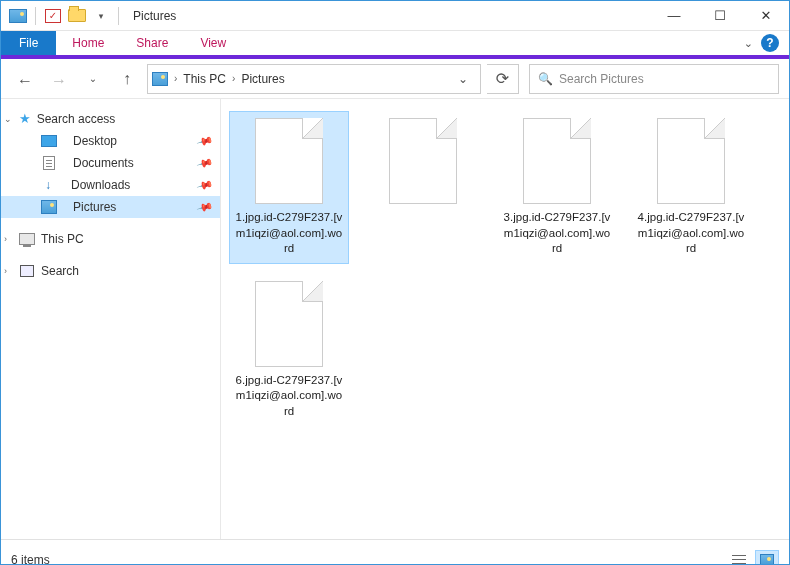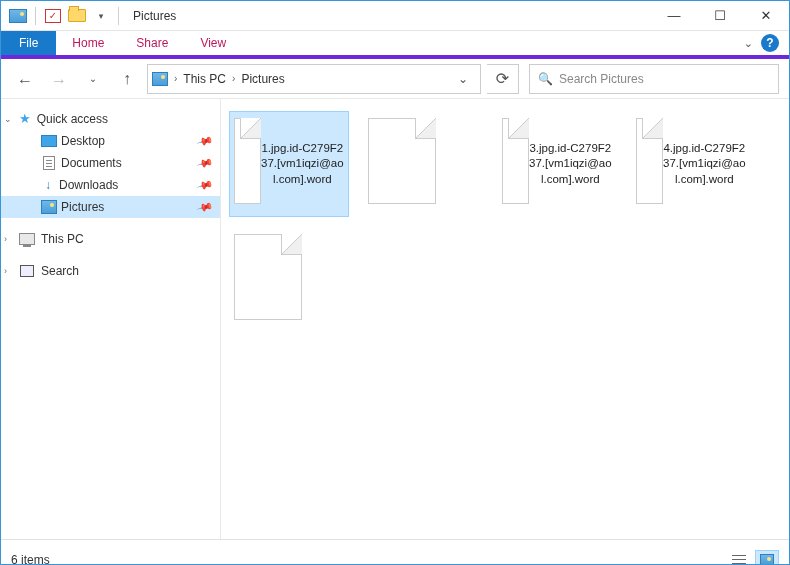--- a/index.html
+++ b/index.html
@@ -29,29 +29,29 @@
 .breadcrumb .chev { color: #666; padding: 0 4px; font-size: 10px; }
 .breadcrumb .drop { margin-left: auto; padding: 0 8px; color: #555; }
 .refresh-btn { width: 32px; height: 30px; border: 1px solid #ccc; border-left: none; display: flex; align-items: center; justify-content: center; color: #555; }
 .searchbox { width: 250px; height: 30px; border: 1px solid #ccc; display: flex; align-items: center; padding: 0 8px; font-size: 12px; color: #888; gap: 6px; margin-left: 4px; }
 
 
 .main { display: flex; height: 440px; }
 .sidebar { width: 220px; border-right: 1px solid #e8e8e8; padding: 8px 0; font-size: 12px; color: #333; overflow: hidden; }
 .side-group { margin-bottom: 10px; }
 .side-head { display: flex; align-items: center; padding: 4px 8px 4px 18px; gap: 6px; }
-.side-item { display: flex; align-items: center; padding: 4px 8px 4px 40px; gap: 4px; position: relative; }
+.side-item { display: flex; align-items: center; padding: 4px 8px 4px 40px; gap: 16px; position: relative; }
 .side-item.selected { background: #cce8ff; }
 .pin { margin-left: auto; color: #888; font-size: 11px; transform: rotate(30deg); }
 .expand { position: absolute; left: 22px; color: #666; font-size: 9px; }
 .tree-icon { width: 16px; height: 14px; display: inline-flex; align-items: center; justify-content: center; }
 
 
 .content { flex: 1; padding: 12px 8px; display: flex; flex-wrap: wrap; align-content: flex-start; gap: 10px 14px; }
-.file { width: 120px; display: flex; align-items: center; text-align: center; padding: 6px 4px; border: 1px solid transparent; }
+.file { width: 120px; display: flex; flex-direction: column; align-items: center; text-align: center; padding: 6px 4px; border: 1px solid transparent; }
 .file.selected { background: #cce8ff; border: 1px solid #99d1ff; }
 .file-icon { width: 68px; height: 86px; background: #fff; border: 1px solid #ccc; position: relative; margin-bottom: 6px; }
 .file-icon::before { content: ""; position: absolute; top: -1px; right: -1px; width: 20px; height: 20px; background: linear-gradient(135deg, #fff 0%, #fff 48%, #ccc 50%, #f0f0f0 52%); border-left: 1px solid #ccc; border-bottom: 1px solid #ccc; }
 .file-name { font-size: 11.5px; color: #222; line-height: 1.35; word-break: break-all; }
 
 
 .statusbar { height: 40px; border-top: 1px solid #e1e1e1; display: flex; align-items: center; padding: 0 10px; font-size: 12px; color: #333; justify-content: space-between; }
 .statusbar .views { margin-left: auto; display: flex; gap: 4px; }
 .view-btn { width: 24px; height: 20px; display: flex; align-items: center; justify-content: center; border: 1px solid transparent; }
 .view-btn.active { background: #cce8ff; border: 1px solid #99d1ff; }
@@ -129,21 +129,21 @@
     <span>Search Pictures</span>
   </div>
 </div>
 
 <div class="main">
   <div class="sidebar">
     <div class="side-group">
       <div class="side-head">
         <span class="expand" style="left:4px;">⌄</span>
         <span class="ic-star">★</span>
-        <span>Quick access</span>
+        <span>Search access</span>
       </div>
       <div class="side-item">
         <span class="tree-icon">
             <span class="ic-desktop"></span>
           </span>
         <span>Desktop</span>
         <span class="pin">📌</span>
       </div>
       <div class="side-item">
         <span class="tree-icon">
@@ -196,20 +196,21 @@
       <div class="file">
         <div class="file-icon"></div>
         <div class="file-name">3.jpg.id-C279F237.[vm1iqzi@aol.com].word</div>
       </div>
       <div class="file">
         <div class="file-icon"></div>
         <div class="file-name">4.jpg.id-C279F237.[vm1iqzi@aol.com].word</div>
       </div>
       <div class="file">
         <div class="file-icon"></div>
+        <div class="file-name">6.jpg.id-C279F237.[vm1iqzi@aol.com].word</div>
       </div>
     </div>
 </div>
 
 <div class="statusbar">
   <span>6 items</span>
   <div class="views">
     <div class="view-btn">
       <svg width="14" height="12">
           <rect x="0" y="1" width="14" height="1" fill="#666"></rect>

